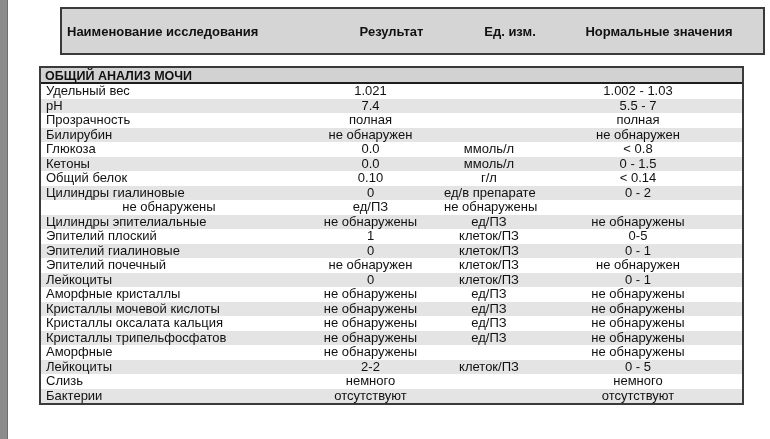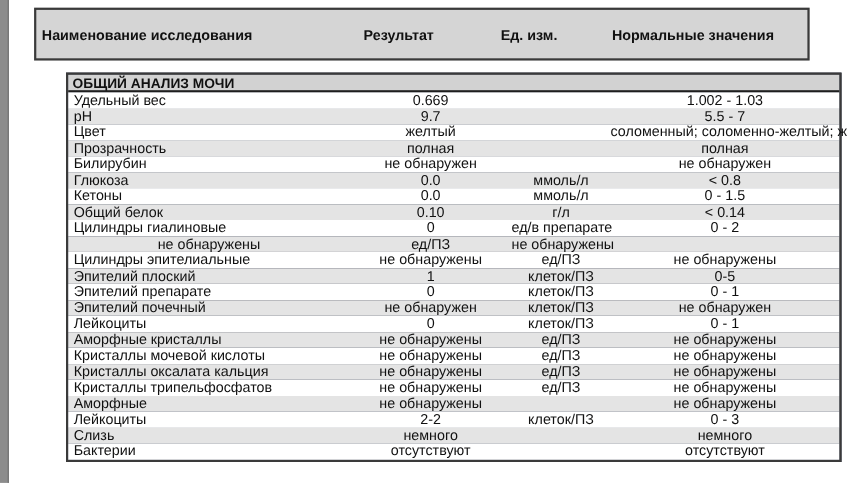--- a/index.html
+++ b/index.html
@@ -13,37 +13,37 @@
   .screen { position: relative; width: 770px; height: 439px; background: #ffffff; }
 
   .left-strip {
     position: absolute; left: 0; top: 0;
     width: 8px; height: 439px;
     background: #8c8c8c;
     border-right: 1px solid #6e6e6e;
   }
 
   .header-box {
-    position: absolute; left: 31px; top: 7px;
+    position: absolute; left: 60px; top: 7px;
     width: 705px; height: 48px;
     background: #d5d5d5;
     border: 2px solid #3a3a3a;
     display: grid;
     grid-template-columns: 256px 147px 90px 1fr;
     align-items: center;
     font-weight: bold;
     font-size: 13px;
   }
   .header-box .cell.name { padding-left: 5px; }
   .cell.center { text-align: center; }
 
   .table {
-    position: absolute; left: 60px; top: 66px;
+    position: absolute; left: 39px; top: 66px;
     width: 705px;
-    background: #0f172a;
+    background: #e5e5e5;
     border: 2px solid #3a3a3a;
   }
   .section-header {
     height: 16px;
     line-height: 16px;
     background: #d2d2d2;
     border-bottom: 2px solid #1e1e1e;
     font-weight: bold;
     font-size: 12.5px;
     padding-left: 4px;
@@ -73,38 +73,32 @@
     <div class="cell center">Результат</div>
     <div class="cell center">Ед. изм.</div>
     <div class="cell center">Нормальные значения</div>
   </div>
 
   <div class="table">
     <div class="section-header">ОБЩИЙ АНАЛИЗ МОЧИ</div>
     <div id="rows">
   <div class="row">
     <div class="cell name">Удельный вес</div>
-    <div class="cell center">0.669</div>
+    <div class="cell center">1.021</div>
     <div class="cell center"></div>
     <div class="cell center">1.002 - 1.03</div>
   </div>
 
   <div class="row">
     <div class="cell name">pH</div>
-    <div class="cell center">9.7</div>
+    <div class="cell center">7.4</div>
     <div class="cell center"></div>
     <div class="cell center">5.5 - 7</div>
   </div>
 
-  <div class="row">
-    <div class="cell name">Цвет</div>
-    <div class="cell center">желтый</div>
-    <div class="cell center"></div>
-    <div class="cell center">соломенный; соломенно-желтый; желтый</div>
-  </div>
 
   <div class="row">
     <div class="cell name">Прозрачность</div>
     <div class="cell center">полная</div>
     <div class="cell center"></div>
     <div class="cell center">полная</div>
   </div>
 
   <div class="row">
     <div class="cell name">Билирубин</div>
@@ -156,21 +150,21 @@
   </div>
 
   <div class="row">
     <div class="cell name">Эпителий плоский</div>
     <div class="cell center">1</div>
     <div class="cell center">клеток/ПЗ</div>
     <div class="cell center">0-5</div>
   </div>
 
   <div class="row">
-    <div class="cell name">Эпителий препарате</div>
+    <div class="cell name">Эпителий гиалиновые</div>
     <div class="cell center">0</div>
     <div class="cell center">клеток/ПЗ</div>
     <div class="cell center">0 - 1</div>
   </div>
 
   <div class="row">
     <div class="cell name">Эпителий почечный</div>
     <div class="cell center">не обнаружен</div>
     <div class="cell center">клеток/ПЗ</div>
     <div class="cell center">не обнаружен</div>
@@ -215,21 +209,21 @@
     <div class="cell name">Аморфные</div>
     <div class="cell center">не обнаружены</div>
     <div class="cell center"></div>
     <div class="cell center">не обнаружены</div>
   </div>
 
   <div class="row">
     <div class="cell name">Лейкоциты</div>
     <div class="cell center">2-2</div>
     <div class="cell center">клеток/ПЗ</div>
-    <div class="cell center">0 - 3</div>
+    <div class="cell center">0 - 5</div>
   </div>
 
   <div class="row">
     <div class="cell name">Слизь</div>
     <div class="cell center">немного</div>
     <div class="cell center"></div>
     <div class="cell center">немного</div>
   </div>
 
   <div class="row">

